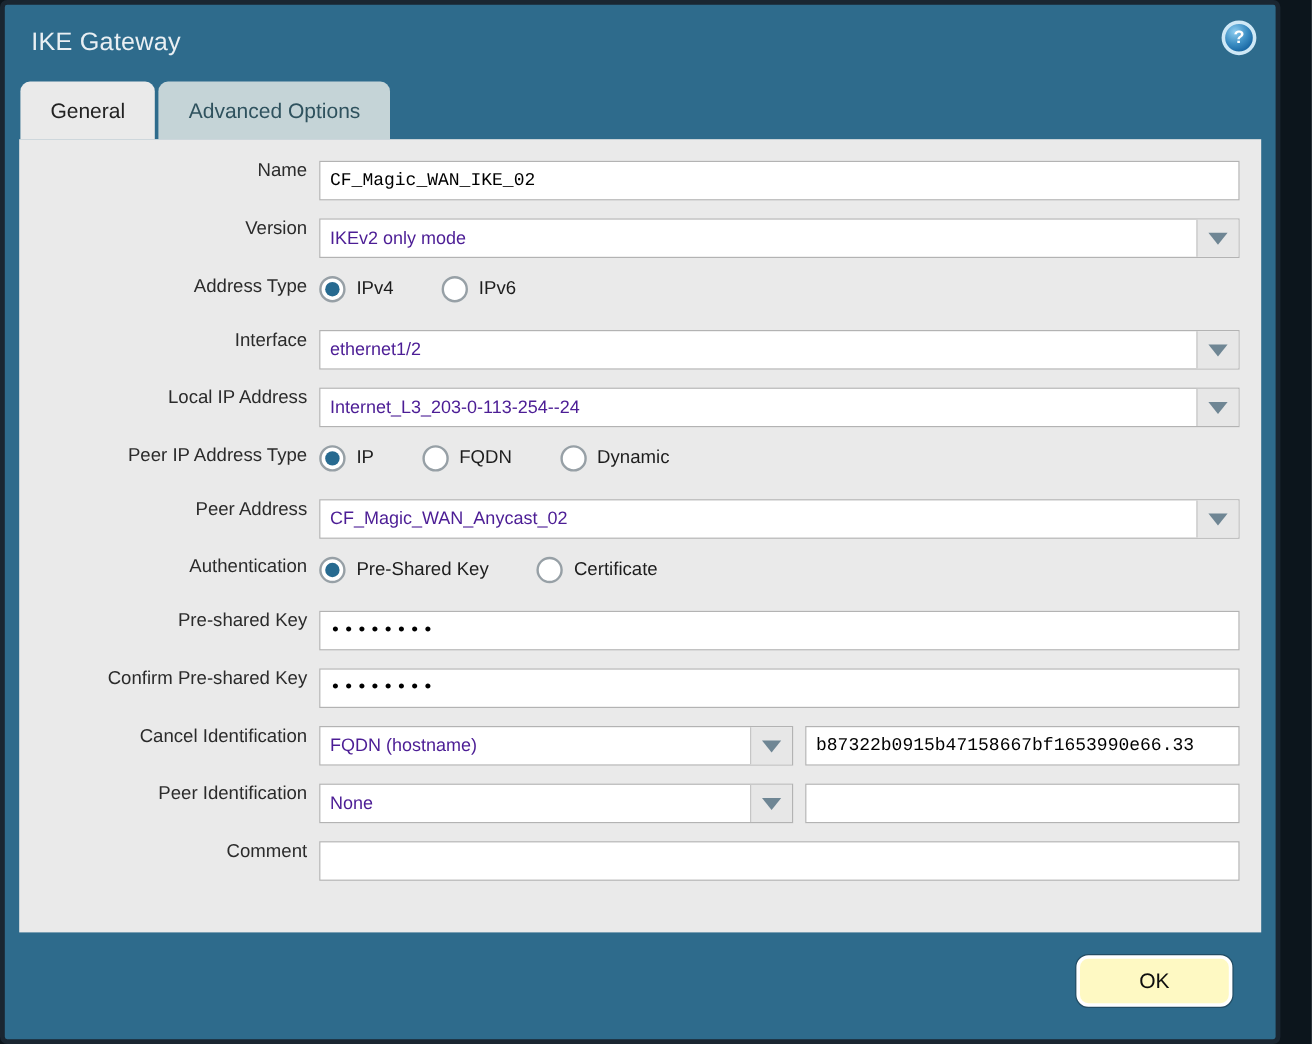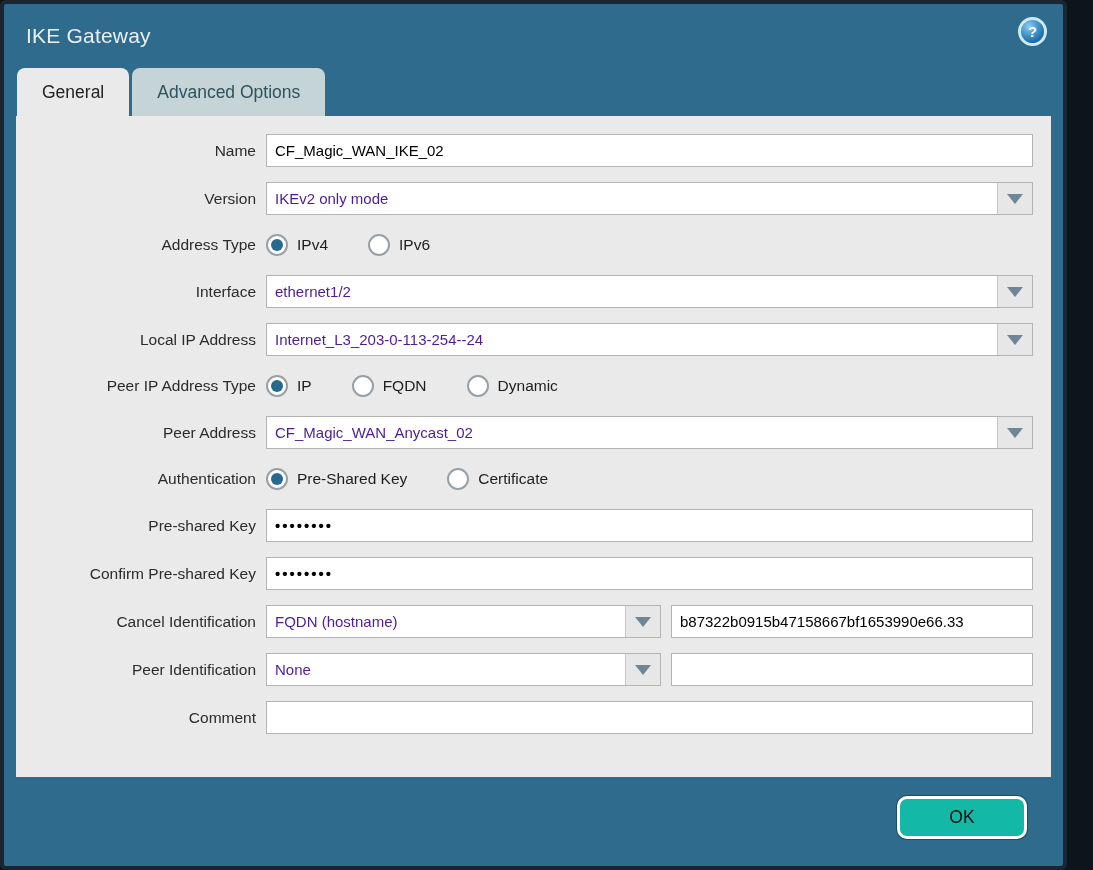--- a/index.html
+++ b/index.html
@@ -39,32 +39,32 @@
     cursor:pointer;
   }
   .tab.active { background:#eaeaea; color:#222222; }
   .tab.inactive { background:#c5d4d7; color:#2f525e; }
 
   
   .panel {
     flex:1; background:#eaeaea; margin:0 12px;
     padding-top:18px; overflow:hidden;
   }
-  .row { display:flex; align-items:center; height:33px; margin-bottom:15px; padding-right:18px; }
+  .row { display:flex; align-items:flex-start; height:33px; margin-bottom:15px; padding-right:18px; }
   .row.radio-row { height:30px; }
   .label {
     flex:none; width:240px; text-align:right; padding-right:10px;
     font-size:15.5px; color:#2b2b2b; white-space:nowrap;
   }
   .field-wrap { flex:1; display:flex; align-items:center; min-width:0; }
 
   input.text {
     box-sizing:border-box; width:100%; height:33px;
     border:1px solid #b3b3b3; background:#ffffff;
-    font-family:Liberation Sans, sans-serif; font-size:15px; color:#000;
+    font-family:Liberation Mono, monospace; font-size:15px; color:#000;
     padding:0 8px; outline:none;
   }
   input.dots { font-size:15px; letter-spacing:2px; font-weight:bold; }
 
   .combo {
     flex:1; display:flex; align-items:stretch; height:33px; box-sizing:border-box;
     border:1px solid #b3b3b3; background:#fff; min-width:0;
   }
   .combo input {
     border:none; flex:1; min-width:0; height:100%;
@@ -100,21 +100,21 @@
     flex:none; height:89px; box-sizing:border-box;
     display:flex; justify-content:flex-end; align-items:flex-start;
     padding:19px 36px 0 0;
   }
   .btn {
     height:43px; border-radius:10px; border:3px solid #ffffff;
     font-family:"Liberation Sans", sans-serif; font-size:17.5px; color:#0e0e0e;
     box-shadow:0 0 0 1px rgba(20,40,52,0.45);
     cursor:pointer;
   }
-  .btn-ok { width:130px; background:#14b8a6; }
+  .btn-ok { width:130px; background:#fef9c3; }
   .btn-cancel { width:134px; background:#c9ccd0; margin-left:13px; }
 </style>
 </head>
 <body>
 
 <div class="window">
 
   <div class="titlebar">
     <span class="title">IKE Gateway</span>
     <div class="help">

